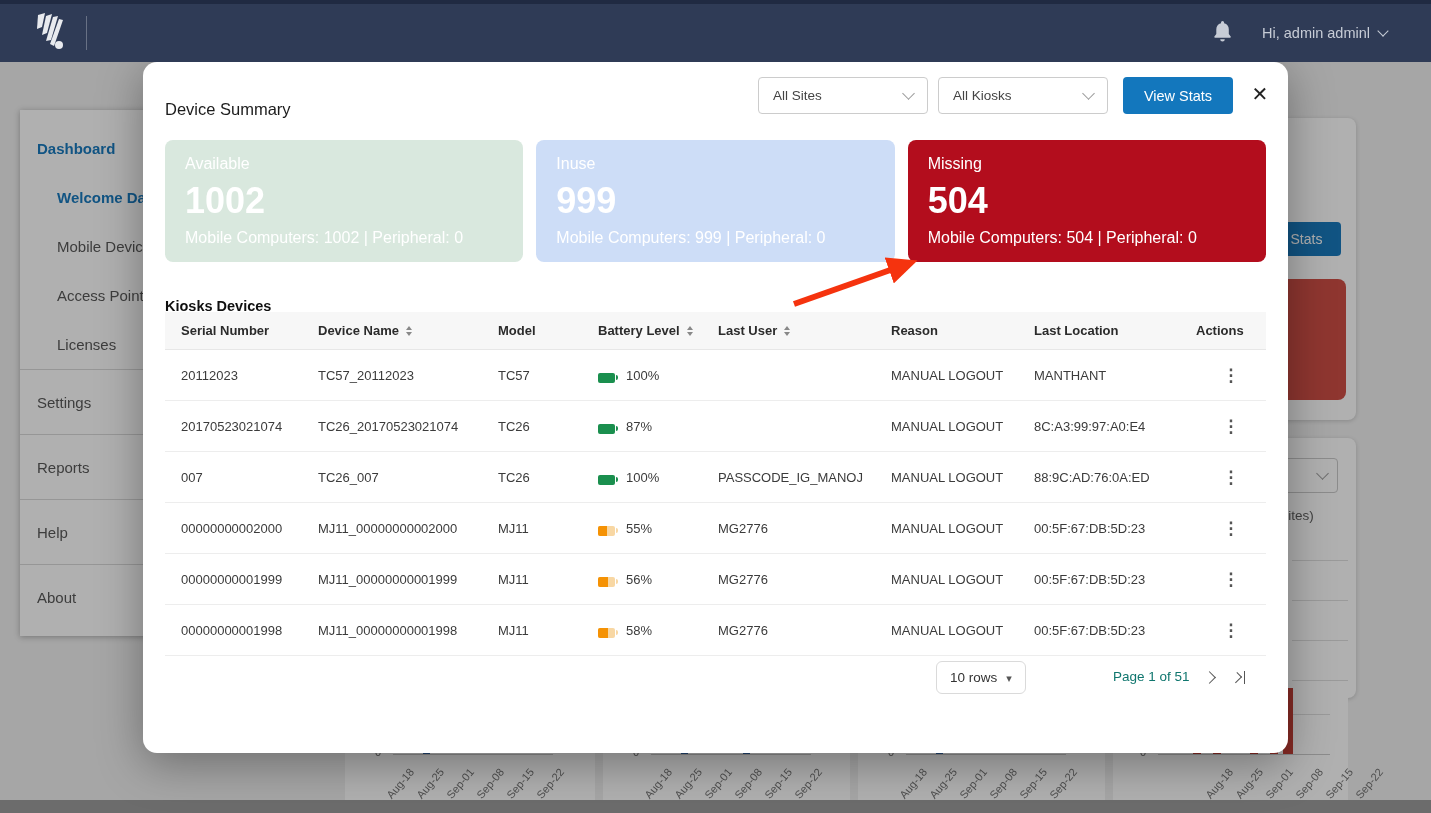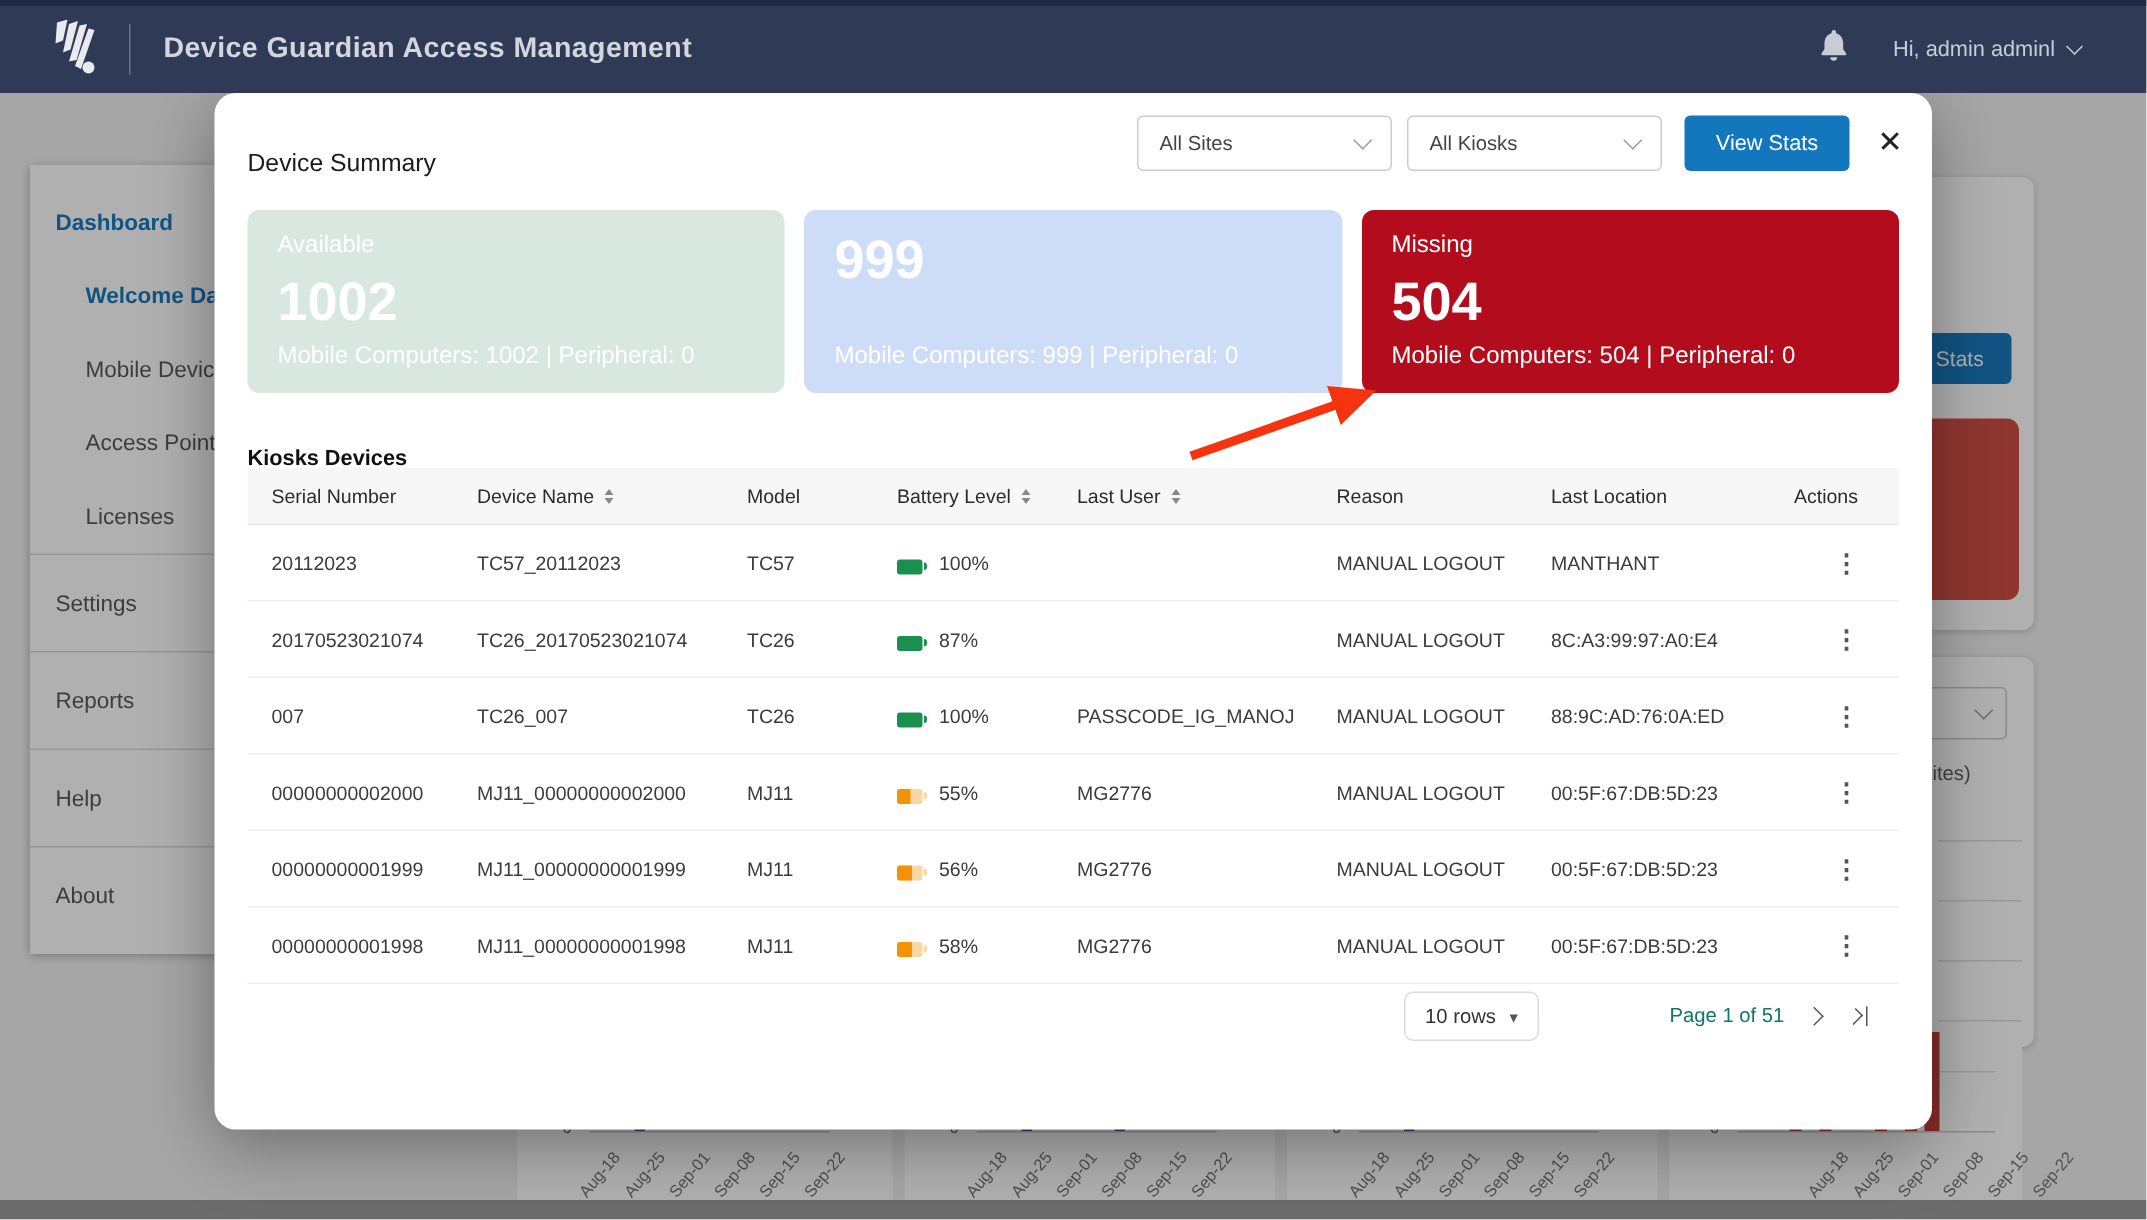--- a/index.html
+++ b/index.html
@@ -76,21 +76,21 @@
   .scard .c-detail{font-size:16px}
   .scard.available{background:#d9e8de}
   .scard.inuse{background:#cdddf7}
   .scard.missing{background:#b30d1d}
 
   .section-title{position:absolute;left:22px;top:221px;font-size:14.5px;font-weight:bold;color:#101010}
 
   .tbl{position:absolute;left:22px;top:250px;width:1101px}
   .trow{display:grid;grid-template-columns:137px 180px 100px 120px 173px 143px 162px 70px;
         align-items:center;padding-left:16px;box-sizing:border-box}
-  .thead{height:38px;background:#f7f7f7;font-size:13px;font-weight:normal;color:#2b2b2b;
+  .thead{height:38px;background:#f7f7f7;font-size:13px;font-weight:bold;color:#2b2b2b;
          border-bottom:1px solid #e7e7e7}
   .tdata{height:51px;border-bottom:1px solid #ededed;font-size:13px;color:#3b3b3b}
   .th{display:flex;align-items:center;gap:7px}
   .sort{display:flex;flex-direction:column;gap:2px;cursor:pointer}
   .tri-up{width:0;height:0;border-left:3.5px solid transparent;border-right:3.5px solid transparent;
           border-bottom:4px solid #888}
   .tri-down{width:0;height:0;border-left:3.5px solid transparent;border-right:3.5px solid transparent;
             border-top:4px solid #888}
   .batt-cell{display:flex;align-items:flex-end;gap:11px}
   .batt{position:relative;width:17px;height:10px;border-radius:2px;background:#1a8f4e}
@@ -211,21 +211,20 @@
         <g fill="#e8eaee">
           <path d="M6 2 L13 0 L10 14 L5 16 Z"></path>
           <path d="M14 3 L20 1 L15 20 L10 22 Z"></path>
           <path d="M21 4 L26 3 L19 27 L14 28 Z"></path>
           <path d="M27 6 L31 7 L22 33 L18 31 Z"></path>
           <circle cx="27" cy="32" r="4"></circle>
         </g>
       </svg>
     </span>
     <span class="topbar-divider"></span>
-    <h1 class="topbar-title">Device Guardian Access Management</h1>
     <div class="topbar-right">
       <span style="cursor:pointer">
         <svg width="19" height="21" viewBox="0 0 19 21" fill="#c7ccd6">
           <path d="M9.5 0a1.6 1.6 0 0 1 1.6 1.6v.6a6.3 6.3 0 0 1 4.7 6.1v4.6l1.9 2.6a.8.8 0 0 1-.65 1.28H2.05a.8.8 0 0 1-.65-1.28l1.9-2.6V8.3a6.3 6.3 0 0 1 4.7-6.1v-.6A1.6 1.6 0 0 1 9.5 0z"></path>
           <path d="M7.2 18.2h4.6a2.3 2.3 0 0 1-4.6 0z"></path>
         </svg>
       </span>
       <span class="greeting">
         <span>Hi, admin adminl</span>
         <span class="chev"></span>
@@ -247,20 +246,21 @@
     <button class="view-stats">View Stats</button>
     <span class="close"></span>
 
     <div class="cards">
       <div class="scard available">
         <div class="c-label">Available</div>
         <div class="c-count">1002</div>
         <div class="c-detail">Mobile Computers: 1002 | Peripheral: 0</div>
       </div>
       <div class="scard inuse">
+        <div class="c-label">Inuse</div>
         <div class="c-count">999</div>
         <div class="c-detail">Mobile Computers: 999 | Peripheral: 0</div>
       </div>
       <div class="scard missing">
         <div class="c-label">Missing</div>
         <div class="c-count">504</div>
         <div class="c-detail">Mobile Computers: 504 | Peripheral: 0</div>
       </div>
     </div>
 

